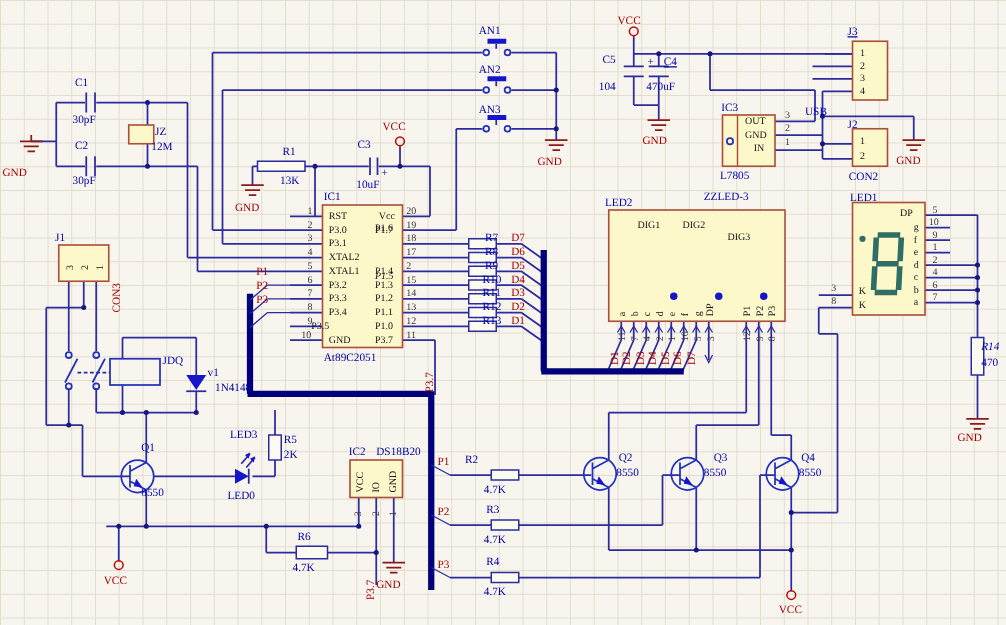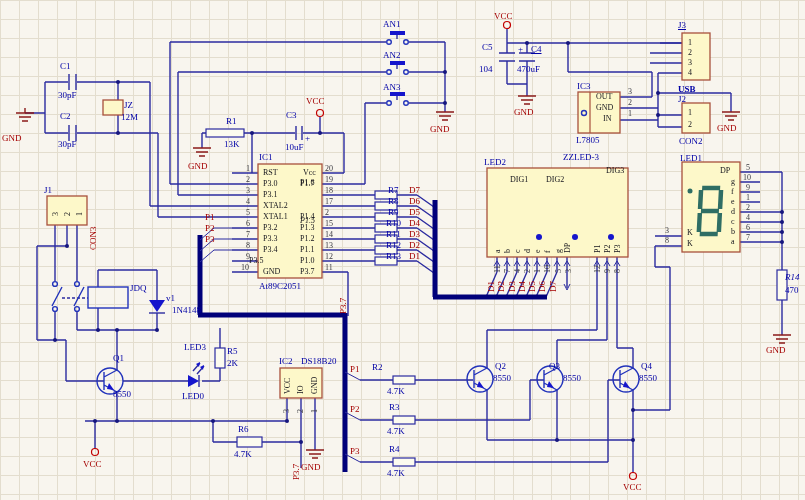--- a/index.html
+++ b/index.html
@@ -305,31 +305,31 @@
       <span class="lb k" style="left: 603px; top: 114px;">IN</span>
       <span class="lb d" style="left: 576px; top: 135px;">L7805</span>
       <span class="lb p" style="left: 628px; top: 87px;">3</span>
       <span class="lb p" style="left: 628px; top: 98px;">2</span>
       <span class="lb p" style="left: 628px; top: 109px;">1</span>
       <span class="lb d" style="left: 678px; top: 20px; text-decoration: underline;">J3</span>
       <span class="lb k" style="left: 688px; top: 38px;">1</span>
       <span class="lb k" style="left: 688px; top: 48px;">2</span>
       <span class="lb k" style="left: 688px; top: 58px;">3</span>
       <span class="lb k" style="left: 688px; top: 68px;">4</span>
-      <span class="lb d" style="left: 678px; top: 84px; font-weight: bold;">USB</span>
+      <span class="lb d" style="left: 644px; top: 84px;">USB</span>
       <span class="lb d" style="left: 678px; top: 94px;">J2</span>
       <span class="lb k" style="left: 688px; top: 108px;">1</span>
       <span class="lb k" style="left: 688px; top: 120px;">2</span>
       <span class="lb d" style="left: 679px; top: 136px;">CON2</span>
       <span class="lb n" style="left: 717px; top: 123px;">GND</span>
       <span class="lb d" style="left: 484px; top: 157px;">LED2</span>
       <span class="lb d" style="left: 563px; top: 152px;">ZZLED-3</span>
       <span class="lb k" style="left: 510px; top: 175px;">DIG1</span>
       <span class="lb k" style="left: 546px; top: 175px;">DIG2</span>
-      <span class="lb k" style="left: 582px; top: 166px; margin-left: 24px;">DIG3</span>
+      <span class="lb k" style="left: 582px; top: 185px;">DIG3</span>
       <span class="lb k rot" style="left: 493px; top: 253px;">a</span>
       <span class="lb k rot" style="left: 503px; top: 253px;">b</span>
       <span class="lb k rot" style="left: 513px; top: 253px;">c</span>
       <span class="lb k rot" style="left: 523px; top: 253px;">d</span>
       <span class="lb k rot" style="left: 533px; top: 253px;">e</span>
       <span class="lb k rot" style="left: 543px; top: 253px;">f</span>
       <span class="lb k rot" style="left: 554px; top: 253px;">g</span>
       <span class="lb k rot" style="left: 563px; top: 253px;">DP</span>
       <span class="lb k rot" style="left: 593px; top: 253px;">P1</span>
       <span class="lb k rot" style="left: 603px; top: 253px;">P2</span>
@@ -425,19 +425,19 @@
       <span class="lb d" style="left: 387px; top: 386px;">4.7K</span>
       <span class="lb d" style="left: 389px; top: 402px;">R3</span>
       <span class="lb d" style="left: 387px; top: 426px;">4.7K</span>
       <span class="lb d" style="left: 389px; top: 444px;">R4</span>
       <span class="lb d" style="left: 387px; top: 468px;">4.7K</span>
       <span class="lb n" style="left: 350px; top: 364px;">P1</span>
       <span class="lb n" style="left: 350px; top: 404px;">P2</span>
       <span class="lb n" style="left: 350px; top: 446px;">P3</span>
       <span class="lb d" style="left: 495px; top: 361px;">Q2</span>
       <span class="lb d" style="left: 493px; top: 373px;">8550</span>
-      <span class="lb d" style="left: 549px; top: 361px; text-align: right;">Q3</span>
+      <span class="lb d" style="left: 571px; top: 361px; text-align: right;">Q3</span>
       <span class="lb d" style="left: 563px; top: 373px;">8550</span>
       <span class="lb d" style="left: 641px; top: 361px;">Q4</span>
       <span class="lb d" style="left: 639px; top: 373px;">8550</span>
       <span class="lb n" style="left: 623px; top: 482px;">VCC</span>
     </div>
 </div>
 
 </body></html>

